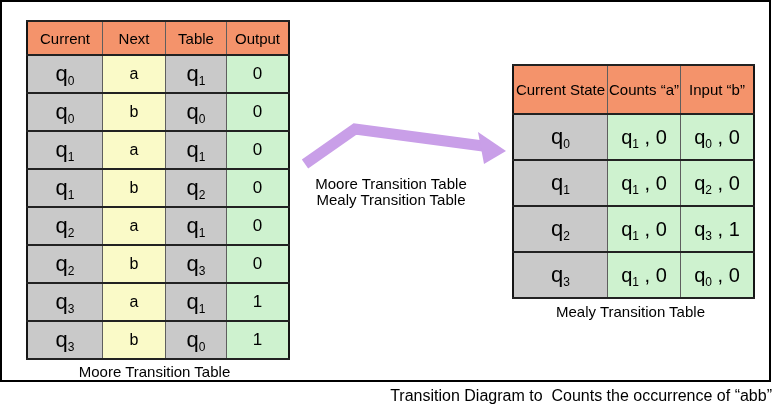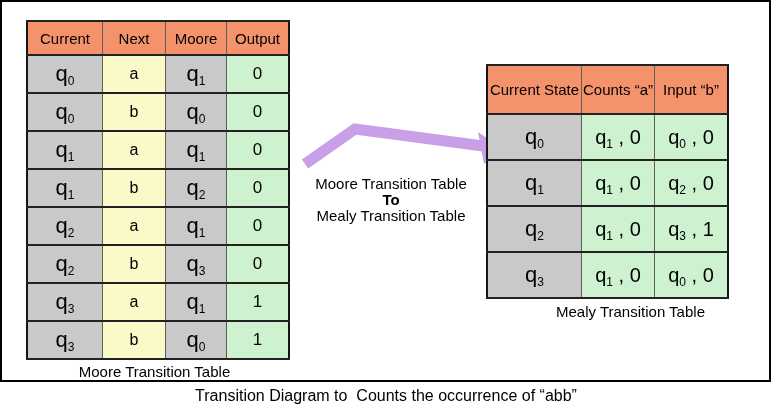--- a/index.html
+++ b/index.html
@@ -43,21 +43,21 @@
   .c-yellow { background: var(--yellow); }
   .c-green  { background: var(--green); }
 
   .moore { left: 24px; top: 18px; width: 257px; }
   .moore thead tr { height: 34px; }
   .moore tbody tr { height: 38px; }
   .moore td.col0, .moore td.col2 { font-size: 22px; }
   .moore td.col1 { font-size: 16px; }
   .moore td.col3 { font-size: 17px; }
 
-  .mealy { left: 484px; top: 62px; width: 237px; }
+  .mealy { left: 510px; top: 62px; width: 237px; }
   .mealy thead tr { height: 49px; }
   .mealy tbody tr { height: 46px; }
   .mealy td.col0 { font-size: 22px; }
   .mealy td.col1, .mealy td.col2 { font-size: 20px; }
 
   sub { font-size: 12px; vertical-align: -4px; line-height: 0; }
 
   .caption {
     position: absolute; text-align: center;
     font-size: 15px; color: #000;
@@ -70,35 +70,35 @@
   .arrow-svg polygon { fill: var(--arrow); }
 
   .mid-text {
     position: absolute; left: 284px; top: 174px; width: 210px;
     text-align: center; font-size: 15px; line-height: 16px;
   }
   .mid-text .bold { font-weight: bold; }
 
   .bottom-caption {
     position: absolute; left: 0; top: 387px; width: 772px;
-    text-align: center; font-size: 16px;
+    text-align: right; font-size: 16px;
     white-space: pre;
   }
 </style>
 </head>
 <body style="--orange: #f4936b; --gray: #c9c9c9; --yellow: #fafac8; --green: #cef2cf; --arrow: #c99fe8;">
 
 <div class="frame">
 
   <table class="moore">
     <thead>
       <tr>
           <th style="width: 74px;">Current</th>
           <th style="width: 62px;">Next</th>
-          <th style="width: 60px;">Moore</th>
+          <th style="width: 60px;">Table</th>
           <th style="width: 61px;">Output</th>
         </tr>
     </thead>
     <tbody>
         <tr>
           <td class="c-gray col0">q<sub>0</sub></td>
           <td class="c-yellow col1">a</td>
           <td class="c-gray col2">q<sub>1</sub></td>
           <td class="c-green col3">0</td>
         </tr>
@@ -148,21 +148,20 @@
   </table>
   <div class="caption moore-caption">Moore Transition Table</div>
 
   <svg class="arrow-svg" viewBox="0 0 220 60">
     <path d="M13 50 L63 15 L191 32"></path>
     <polygon points="186,18 214,37 192,50"></polygon>
   </svg>
 
   <div class="mid-text">
     <div>Moore Transition Table</div>
-    <div class="bold">To</div>
     <div>Mealy Transition Table</div>
   </div>
 
   <table class="mealy">
     <thead>
       <tr>
           <th style="width: 93px;">Current State</th>
           <th style="width: 72px;">Counts “a”</th>
           <th style="width: 72px; margin-top: 17px;">Input “b”</th>
         </tr>

